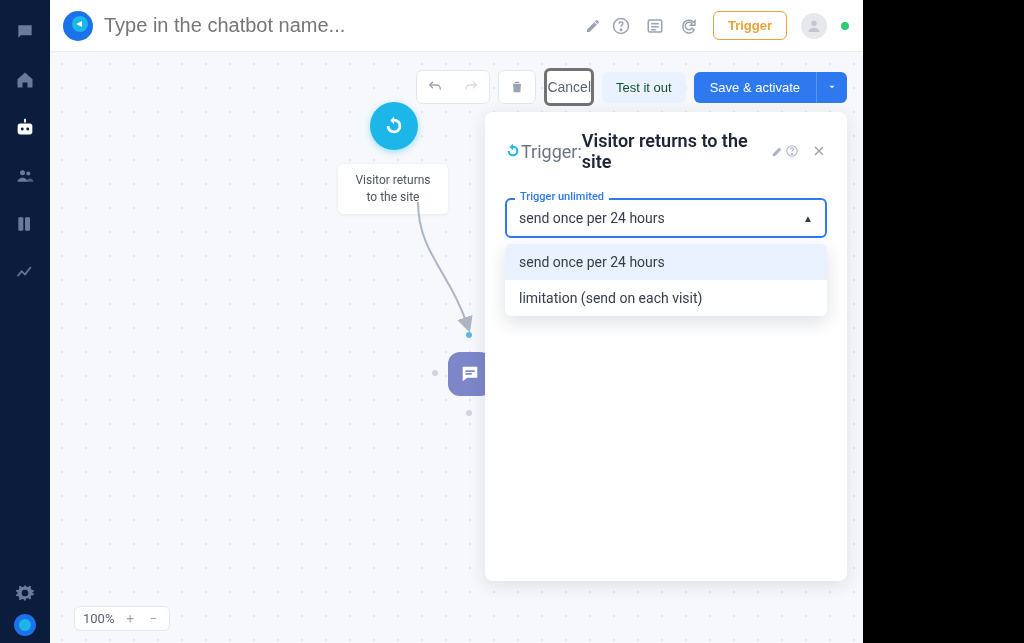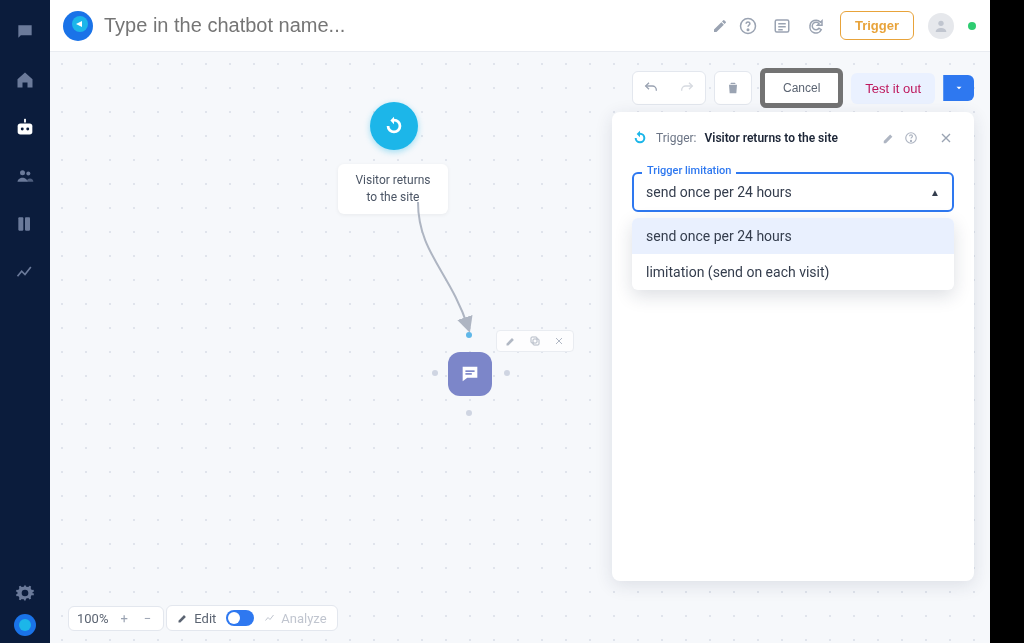--- a/index.html
+++ b/index.html
@@ -1,18 +1,18 @@
 <!DOCTYPE html>
 <html><head>
 <meta charset="utf-8">
 <style>
   * { box-sizing: border-box; margin: 0; padding: 0; }
   html, body { height: 100%; width: 100%; font-family: -apple-system, BlinkMacSystemFont, "Segoe UI", Roboto, sans-serif; overflow: hidden; background: #000; }
 
-  .app { display: flex; width: 990px; height: 643px; background: #000; }
+  .app { display: flex; width: 863px; height: 643px; background: #000; }
 
   .left-rail {
     width: 50px;
     background: #0b1c3c;
     display: flex;
     flex-direction: column;
     align-items: center;
     padding-top: 20px;
     gap: 24px;
     flex-shrink: 0;
@@ -63,26 +63,26 @@
   }
 
   .toolbar {
     position: absolute; top: 16px; right: 16px;
     display: flex; align-items: center; gap: 8px;
     z-index: 2;
   }
   .tool-group { display:flex; background:#fff; border:1px solid #e3e7ee; border-radius:6px; overflow:hidden; }
   .tool-btn { padding: 8px 10px; color:#9aa3b2; cursor:pointer; display:flex; align-items:center; justify-content:center; font-size:14px; }
   .cancel-btn {
-    background:#fff; border:5px solid #737373; border-radius:6px; padding:8px 18px;
-    font-size:12px; color:#5b6472; cursor:pointer;
+    background:#fff; border:3px solid #737373; border-radius:6px; padding:8px 0;
+    font-size:14px; color:#5b6472; cursor:pointer;
   }
   .test-btn {
     background:#eaf1ff; border:none; border-radius:6px; padding:8px 14px;
-    font-size:13px; color:#be185d; cursor:pointer; font-weight:500;
+    font-size:13px; color:#14532d; cursor:pointer; font-weight:500;
   }
   .save-btn-group { display:flex; }
   .save-btn { background:#2e78f0; color:#fff; border:none; padding:8px 16px; font-size:13px; border-radius:6px 0 0 6px; cursor:pointer; font-weight:500; }
   .save-caret { background:#2e78f0; color:#fff; border:none; border-left:1px solid #5a96f3; border-radius:0 6px 6px 0; padding:8px 10px; cursor:pointer; display:flex; align-items:center; }
 
   
   .flow { position:absolute; top:50px; left:300px; }
   .trigger-node {
     width:48px; height:48px; border-radius:50%; background:#1cb6e9;
     display:flex; align-items:center; justify-content:center; color:#fff;
@@ -113,21 +113,21 @@
     display:flex; gap:0; background:#fdfdfe; border:1px solid #e9ecf1; border-radius:4px; padding:2px;
   }
   .node-toolbar .nt-btn { padding:2px 6px; color:#b1b8c4; cursor:pointer; font-size:12px; display:flex; align-items:center; }
 
   
   .side-panel {
     position:absolute; top:60px; right:16px; width:362px; bottom:62px;
     background:#fff; border-radius:8px; box-shadow:0 4px 18px rgba(30,42,70,0.12);
     padding:18px 20px; z-index:2;
   }
-  .panel-head { display:flex; align-items:center; gap:8px; font-size:12px; color:#5b6472; position:relative;text-align:center; }
+  .panel-head { display:flex; align-items:center; font-size:18px; color:#5b6472; position:relative; }
   .panel-head .tword { color:#6b7485; }
   .panel-head .tname { color:#1c2536; font-weight:600; }
   .panel-head .spacer { flex:1; }
   .panel-head .ph-icon { color:#aeb5c2; cursor:pointer; font-size:14px; }
   .panel-close { color:#9aa3b2; cursor:pointer; font-size:18px; display:flex; }
 
   .field { margin-top:26px; position:relative; }
   .field-label {
     position:absolute; top:-8px; left:10px; background:#fff; padding:0 5px;
     font-size:11px; color:#2e78f0; font-weight:500;
@@ -141,22 +141,22 @@
 
   .dropdown {
     margin-top:6px; border-radius:6px; background:#fff; box-shadow:0 6px 18px rgba(30,42,70,0.15);
     overflow:hidden;
   }
   .dropdown .opt { padding:10px 14px; font-size:14px; color:#343d4d; cursor:pointer; }
   .dropdown .opt.selected { background:#e9f0fe; }
 
   
   .bottom-bar {
-    position:absolute; bottom:12px; left:18px;
-    display:flex; gap:2px; align-items:center; z-index:2;
+    position:absolute; bottom:12px; left:24px;
+    display:flex; gap:10px; align-items:center; z-index:2;
   }
   .zoom-box {
     background:#fff; border:1px solid #e3e7ee; border-radius:6px;
     display:flex; align-items:center; padding:4px 8px; gap:8px; color:#5b6472; font-size:13px;
   }
   .zoom-box .zbtn { cursor:pointer; color:#9aa3b2; padding:0 4px; }
   .mode-box {
     background:#fff; border:1px solid #e3e7ee; border-radius:6px;
     display:flex; align-items:center; padding:4px 10px; gap:10px; color:#5b6472; font-size:13px;
   }
@@ -292,20 +292,21 @@
         <div class="tool-group">
           <span class="tool-btn">
             <svg width="16" height="16" viewBox="0 0 24 24" fill="currentColor">
                 <path d="M6 7h12l-1 13H7L6 7zm3-3h6l1 2H8l1-2z"></path>
               </svg>
           </span>
         </div>
         <button class="cancel-btn">Cancel</button>
         <button class="test-btn">Test it out</button>
         <div class="save-btn-group">
+          <button class="save-btn">Save &amp; activate</button>
           <button class="save-caret">
             <svg width="10" height="10" viewBox="0 0 24 24" fill="currentColor">
                 <path d="M6 9l6 6 6-6z"></path>
               </svg>
           </button>
         </div>
       </div>
 
       <div class="flow">
         <div class="trigger-node">
@@ -380,50 +381,35 @@
               </svg>
           </span>
           <span class="panel-close" style="margin-left:12px">
             <svg width="16" height="16" viewBox="0 0 24 24" stroke="currentColor" stroke-width="2">
                 <path d="M6 6l12 12M18 6L6 18"></path>
               </svg>
           </span>
         </div>
 
         <div class="field">
-          <span class="field-label">Trigger limitation</span>
+          <span class="field-label">Trigger unlimited</span>
           <div class="select-box">
             <span>send once per 24 hours</span>
             <span class="caret">▲</span>
           </div>
           <div class="dropdown">
             <div class="opt selected">send once per 24 hours</div>
             <div class="opt">limitation (send on each visit)</div>
           </div>
         </div>
       </div>
 
       <div class="bottom-bar">
         <div class="zoom-box">
           <span>100%</span>
           <span class="zbtn">+</span>
           <span class="zbtn">−</span>
         </div>
-        <div class="mode-box">
-          <span class="mode">
-            <svg width="12" height="12" viewBox="0 0 24 24" fill="currentColor">
-                <path d="M3 17.25V21h3.75L17.8 9.94l-3.75-3.75L3 17.25z"></path>
-              </svg>
-            <span>Edit</span>
-          </span>
-          <span class="toggle"></span>
-          <span class="mode inactive">
-            <svg width="12" height="12" viewBox="0 0 24 24" fill="none" stroke="currentColor" stroke-width="2">
-                <path d="M3 17l5-6 4 4 7-9"></path>
-              </svg>
-            <span>Analyze</span>
-          </span>
-        </div>
       </div>
 
     </div>
   </div>
 </div>
 
 </body></html>

